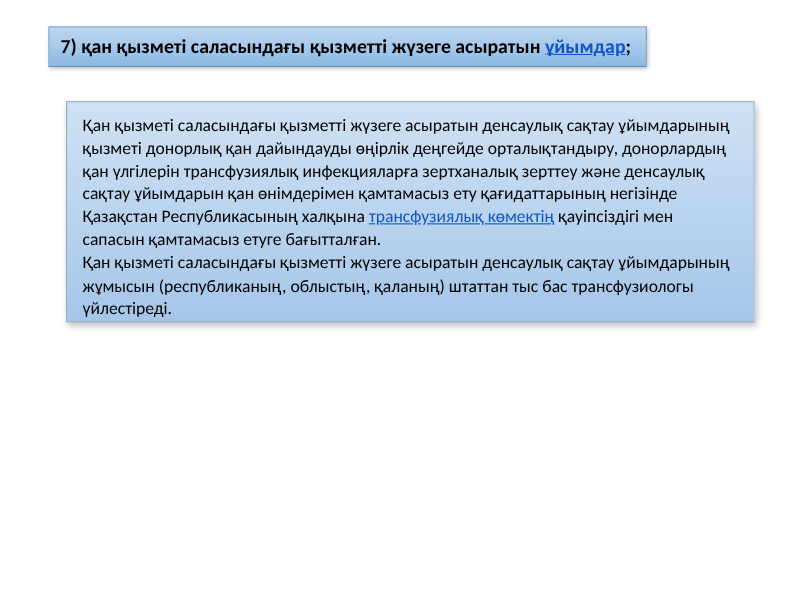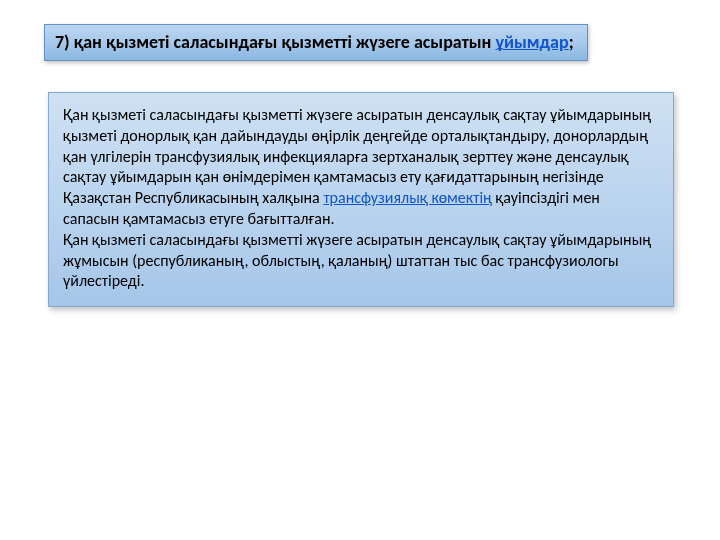--- a/index.html
+++ b/index.html
@@ -32,25 +32,25 @@
     line-height: 1.25;
     color: #000000;
     font-weight: bold;
   }
   .heading-box .link {
     color: #1155cc;
     text-decoration: underline;
   }
   .body-box {
     position: absolute;
-    left: 48px;
+    left: 60px;
     top: 92px;
     width: 626px;
     box-sizing: border-box;
-    padding: 12px 14px 14px 14px;
+    padding: 12px 14px 0 14px;
     background: linear-gradient(to bottom, #cfe1f3 0%, #b9d3ee 55%, #a5c6e9 100%);
     border: 1px solid #88a8cc;
     box-shadow: 2px 3px 6px rgba(0,0,0,0.25);
     font-size: 16px;
     line-height: 1.3;
     color: #000000;
   }
   .body-box .link {
     color: #1155cc;
     text-decoration: underline;

